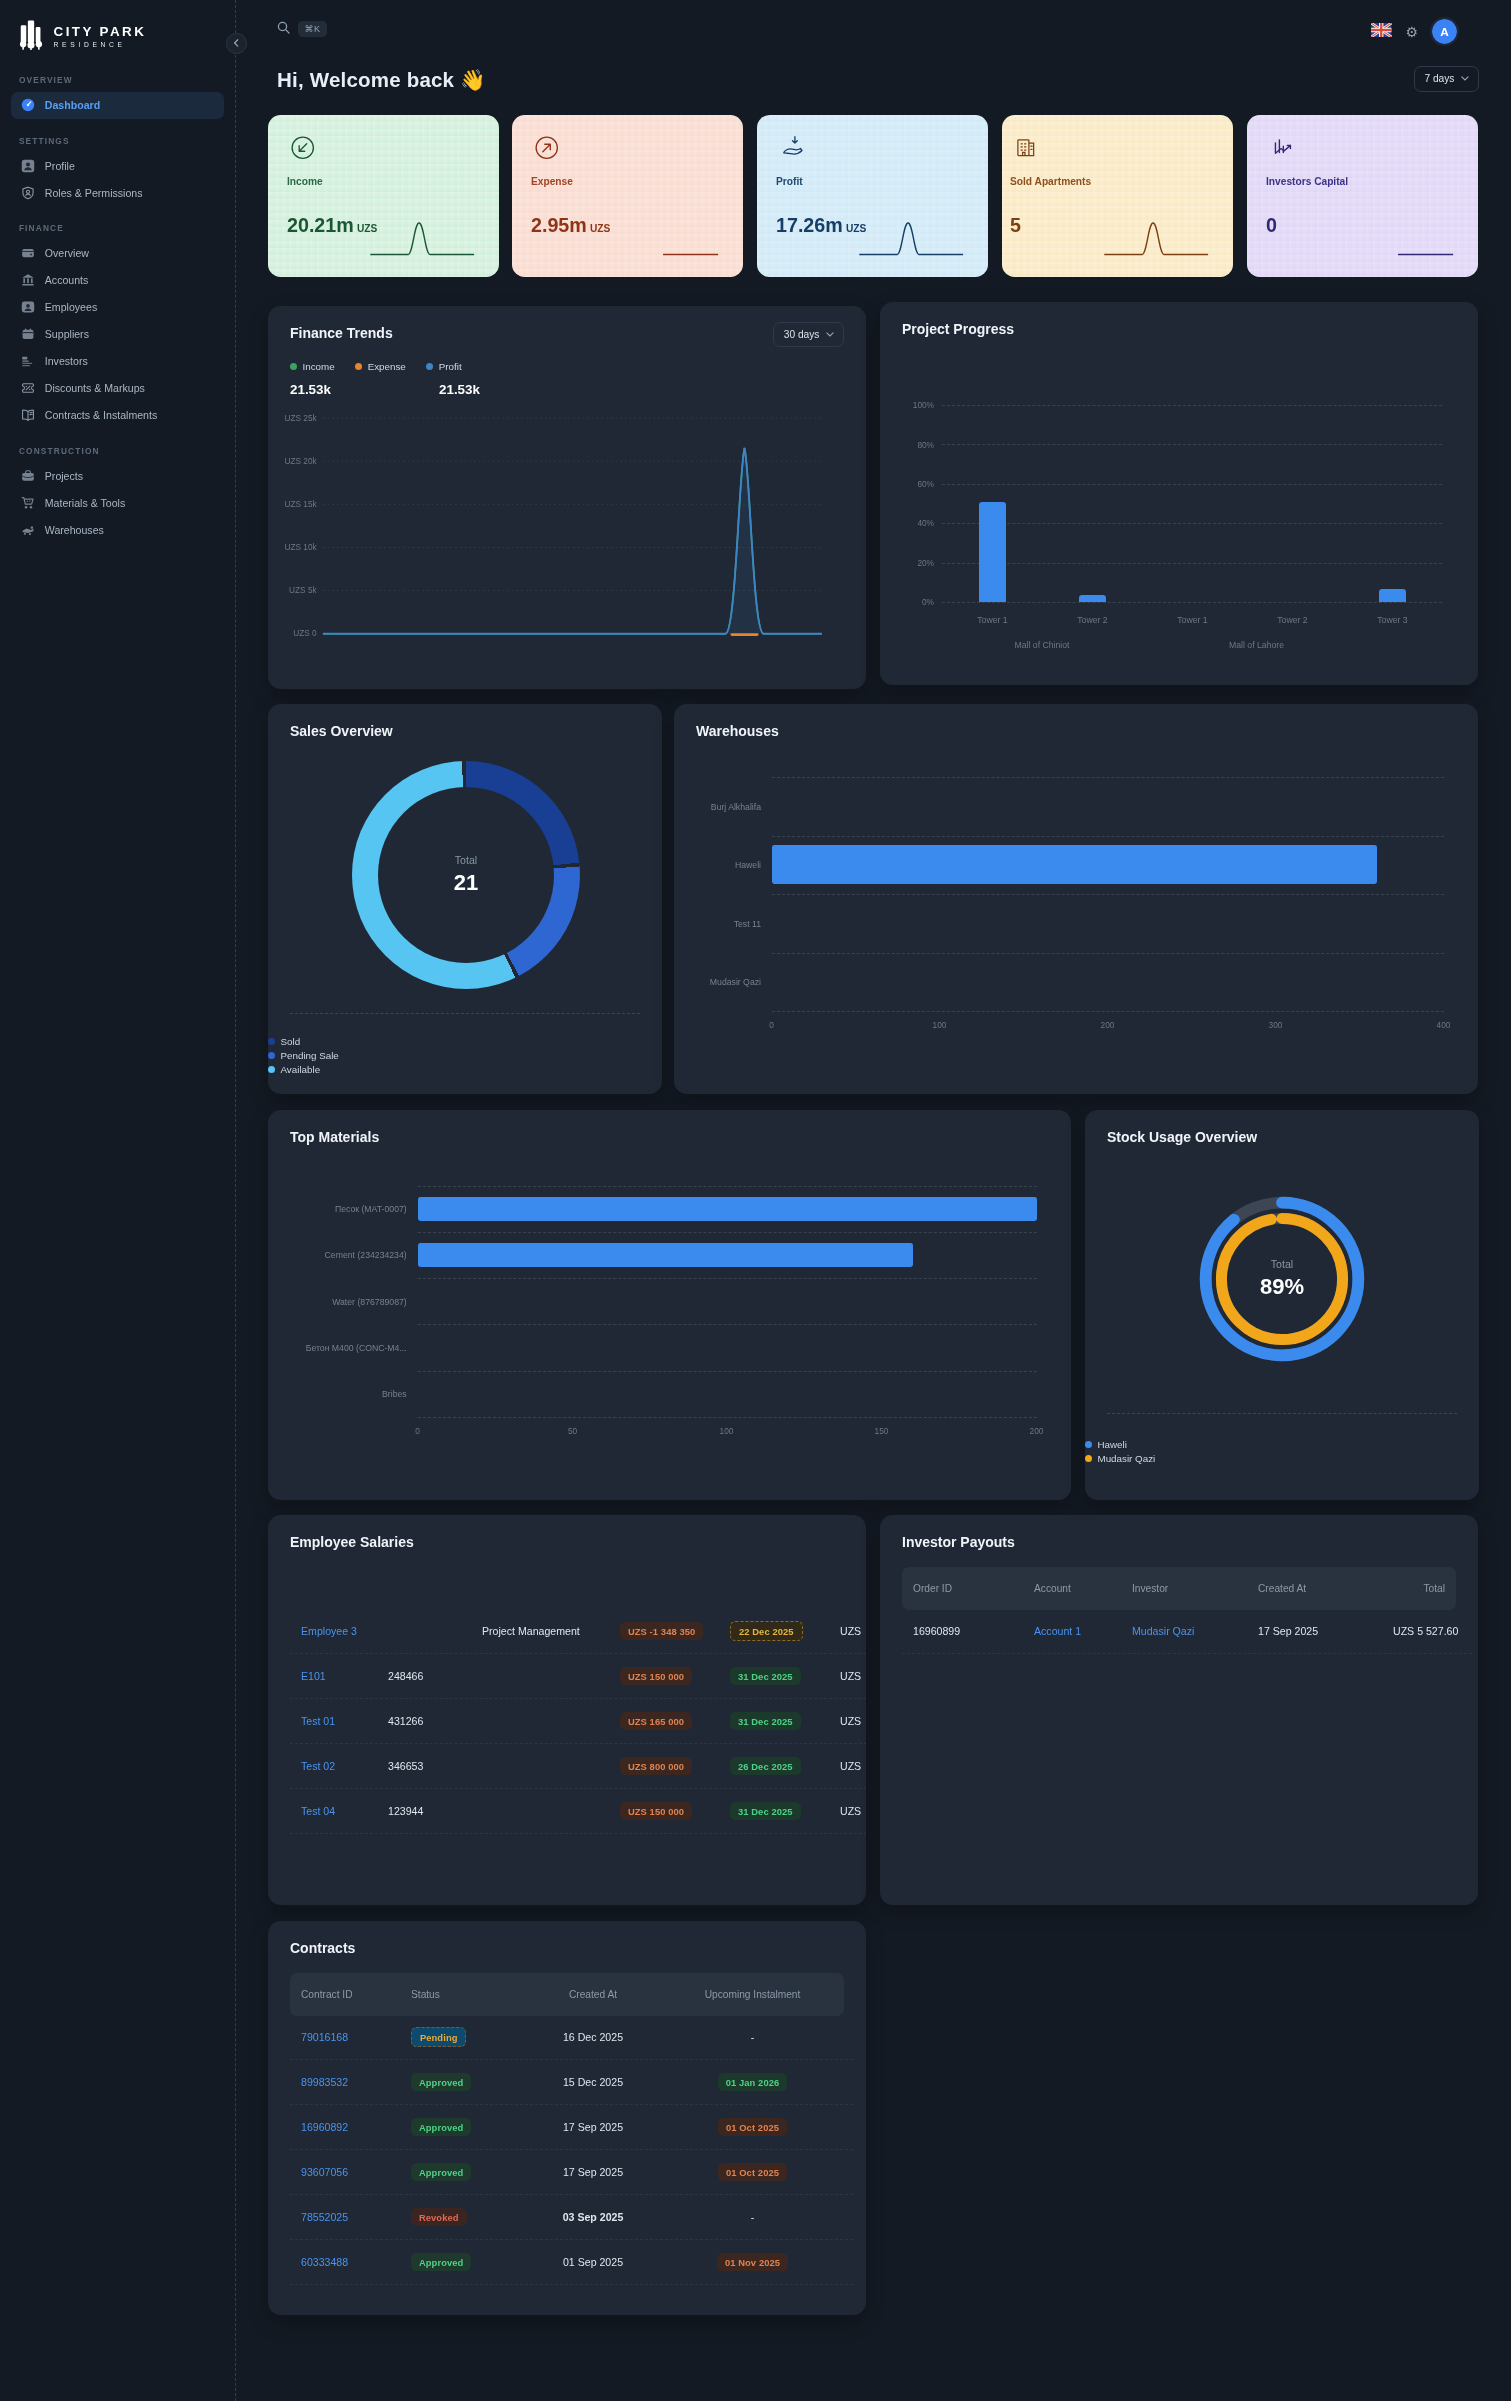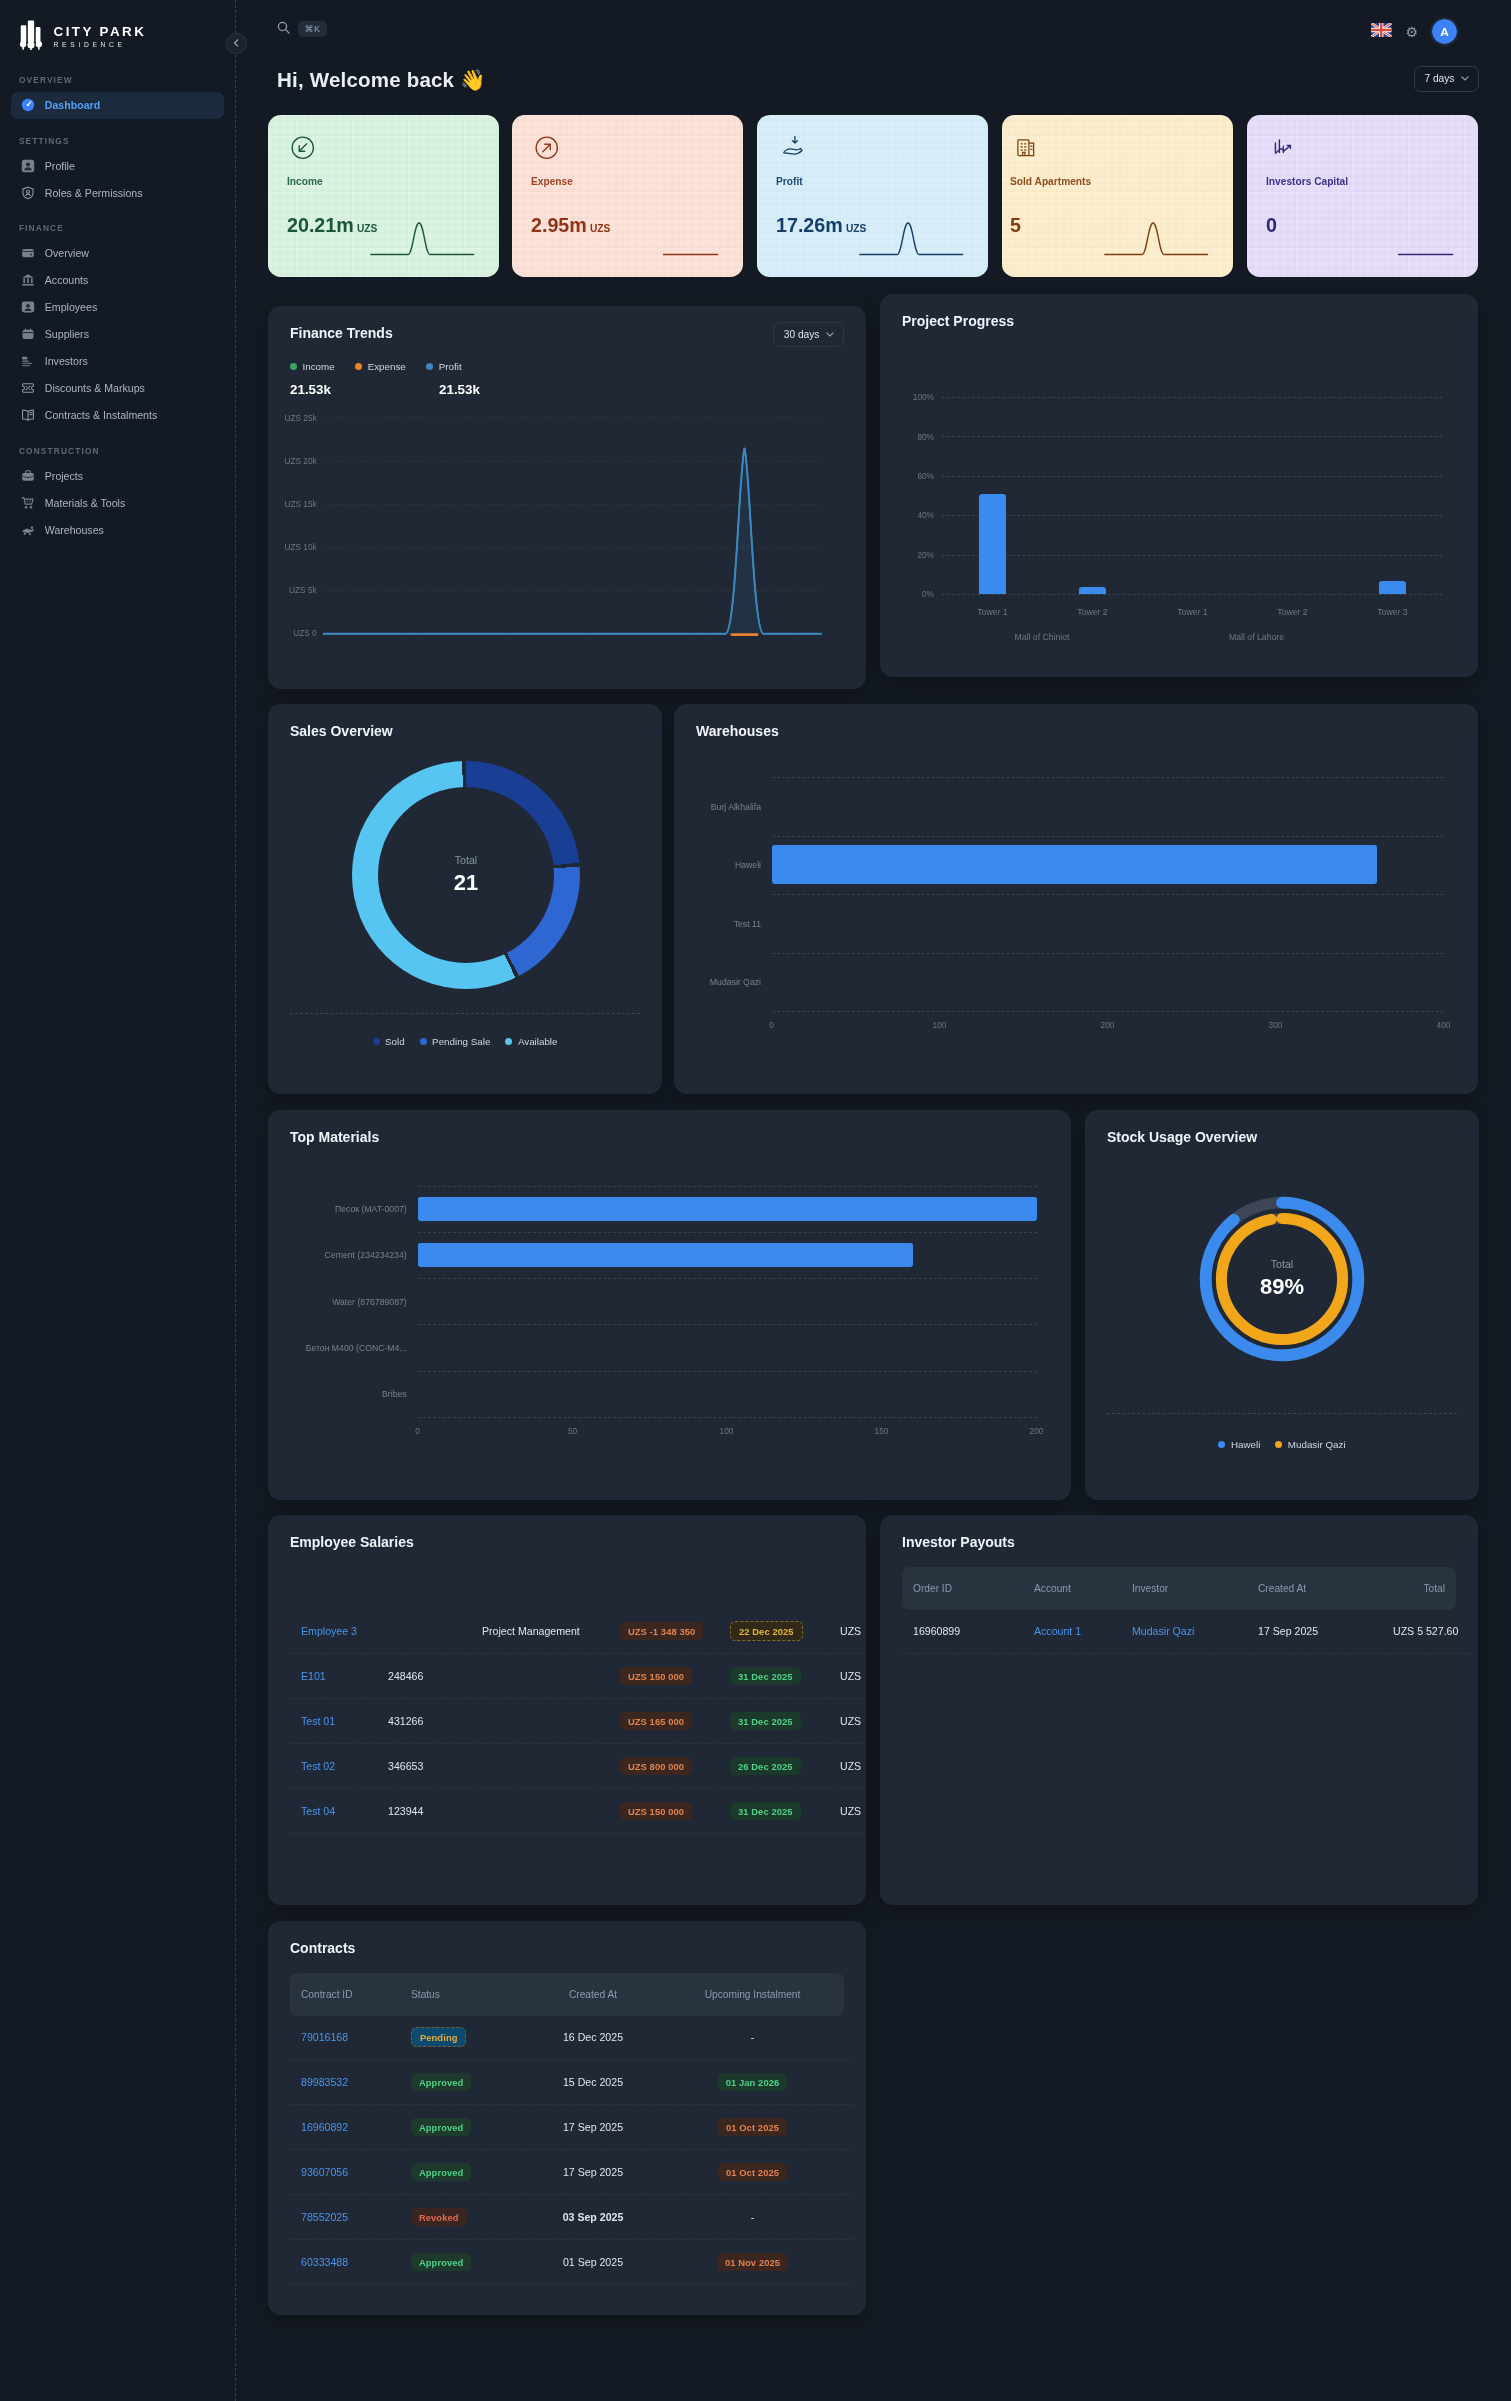--- a/index.html
+++ b/index.html
@@ -46,32 +46,32 @@
   .card{background:var(--card); border-radius:12.6px; overflow:hidden; box-shadow:0 7.9px 19px rgba(0,0,0,.25);}
   .card-title{position:absolute; left:22px; top:19px; font-size:14px; font-weight:bold; color:#f0f4f9;}
   
   .ft-card{left:268px; top:306px; width:598px; height:383px;}
   .ft-select{position:absolute; right:22px; top:15.7px;}
   .legend-row{position:absolute; left:22px; top:55px; display:flex; gap:20.5px;}
   .lg-item{display:flex; align-items:center; gap:5.5px; font-size:9.8px; color:#cfd8e2;}
   .dot{width:7px; height:7px; border-radius:50%;}
   .ft-vals{position:absolute; left:22px; top:76px; height:19px; width:551px;}
   .ft-val{position:absolute; top:0; font-size:13.4px; font-weight:bold; color:#fff;}
-  .pp-card{left:880px; top:294px; width:598px; height:383px;}
+  .pp-card{left:880px; top:302px; width:598px; height:383px;}
   .grid-h{position:absolute; border-top:0.8px dashed #39434f;}
   .tick-lb{position:absolute; font-size:8.3px; color:var(--muted2);}
   .vbar{position:absolute; background:var(--blue); border-radius:3.1px 3.1px 0 0;}
   
   .so-card{left:268px; top:704px; width:394px; height:390px;}
   .donut{position:absolute; left:84px; top:57px; width:228px; height:228px; border-radius:50%;}
   .donut .hole{position:absolute; left:26px; top:26px; width:176px; height:176px; border-radius:50%; background:var(--card); display:flex; flex-direction:column; align-items:center; justify-content:center; gap:4.7px;}
   .total-lb{font-size:10.6px; color:#8a97a6;}
   .total-vl{font-size:22px; font-weight:bold; color:#fff;}
   .sep-dash{position:absolute; left:22px; right:22px; border-top:0.8px dashed #3a4654;}
-  .legend-center{position:absolute; left:0; right:0; display:flex; justify-content:center; gap:15px;}
+  .legend-center{position:absolute; left:0; right:0; display:flex; justify-content:center; gap:3px;flex-direction:column;}
   .wh-card{left:674px; top:704px; width:804px; height:390px;}
   .hbar{position:absolute; background:var(--blue); border-radius:2.4px;}
   .hlabel{position:absolute; font-size:8.7px; color:#77828f; text-align:right;}
   .tm-card{left:268px; top:1110px; width:803px; height:390px;}
   .su-card{left:1085px; top:1110px; width:394px; height:390px;}
   .su-center{position:absolute; left:79px; top:51px; width:236px; height:236px; display:flex; flex-direction:column; align-items:center; justify-content:center; gap:4.7px; pointer-events:none;}
   
   .tbl-card .thead{position:absolute; left:22px; right:22px; top:52px; height:43px; background:var(--band); border-radius:7px; display:flex; align-items:center; overflow:hidden;}
   .tbl-card .thead .th{font-size:10.2px; color:#8b99a9; padding-left:11px; flex:0 0 auto; white-space:nowrap;}
   .trow{position:absolute; left:22px; height:45px; display:flex; align-items:center; border-bottom:0.8px dashed var(--rowline); overflow:hidden;}

